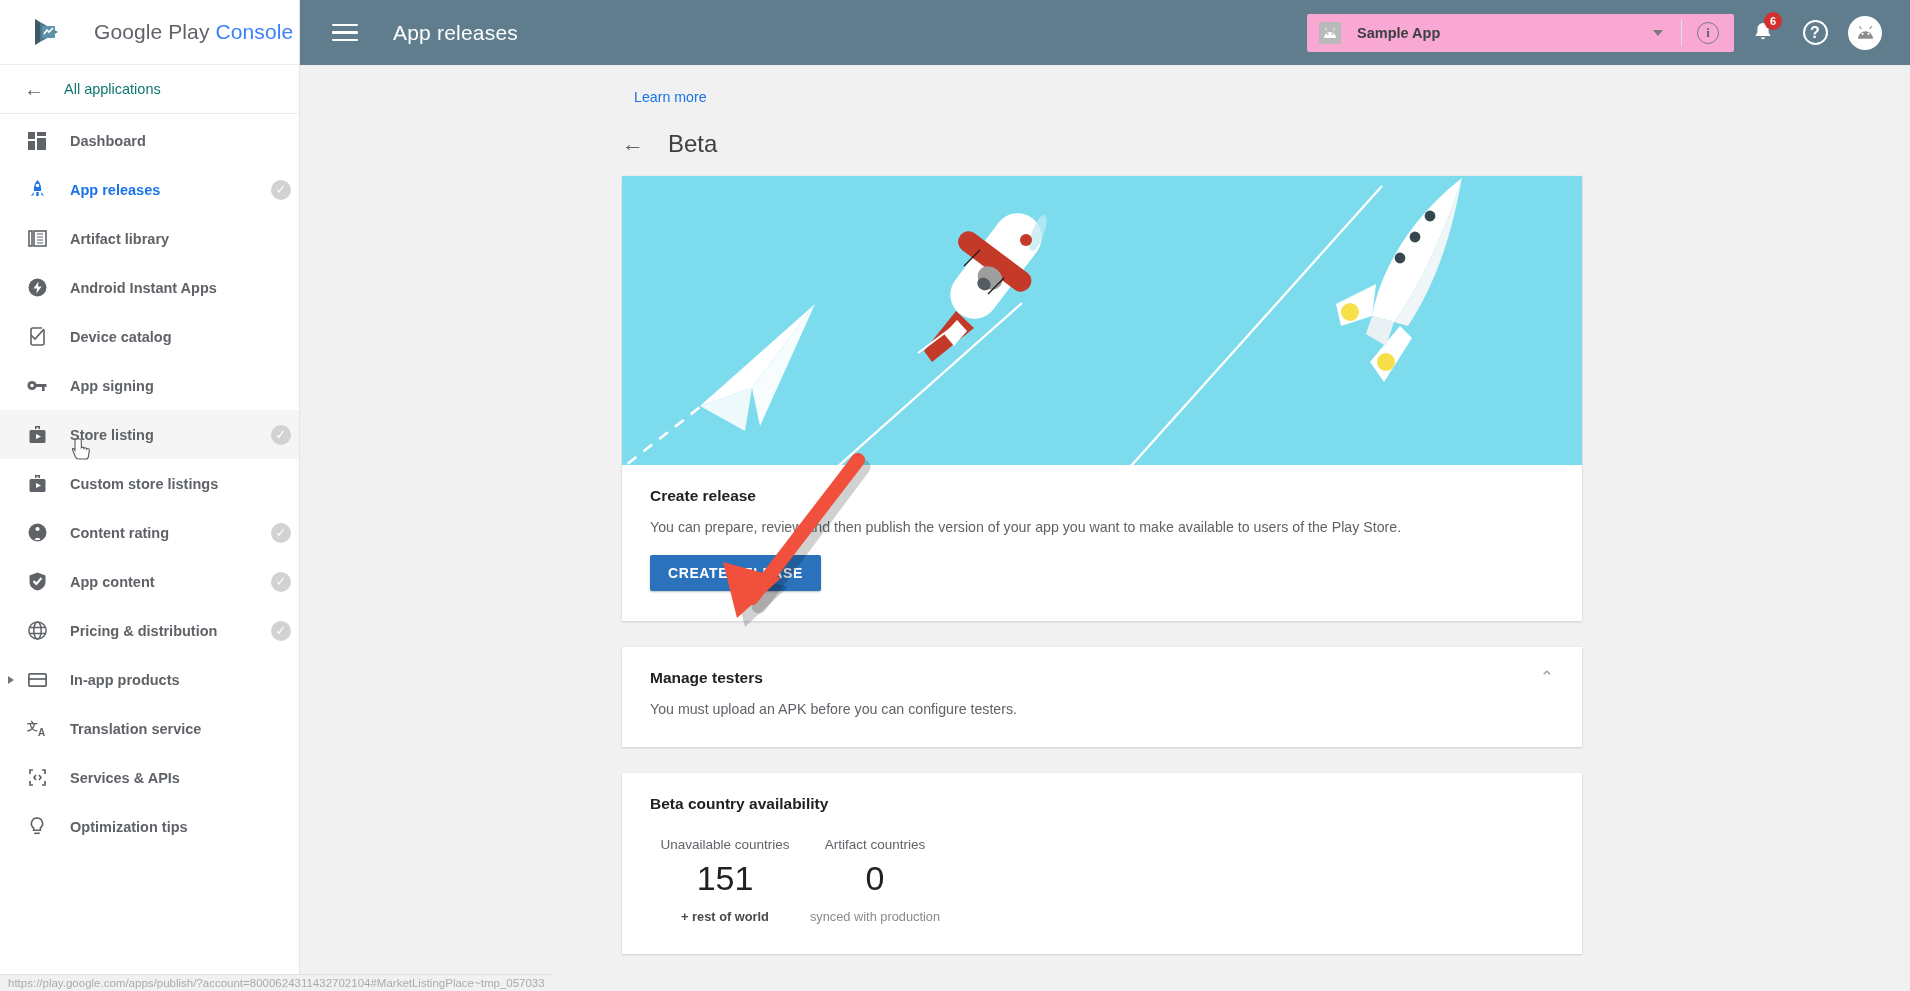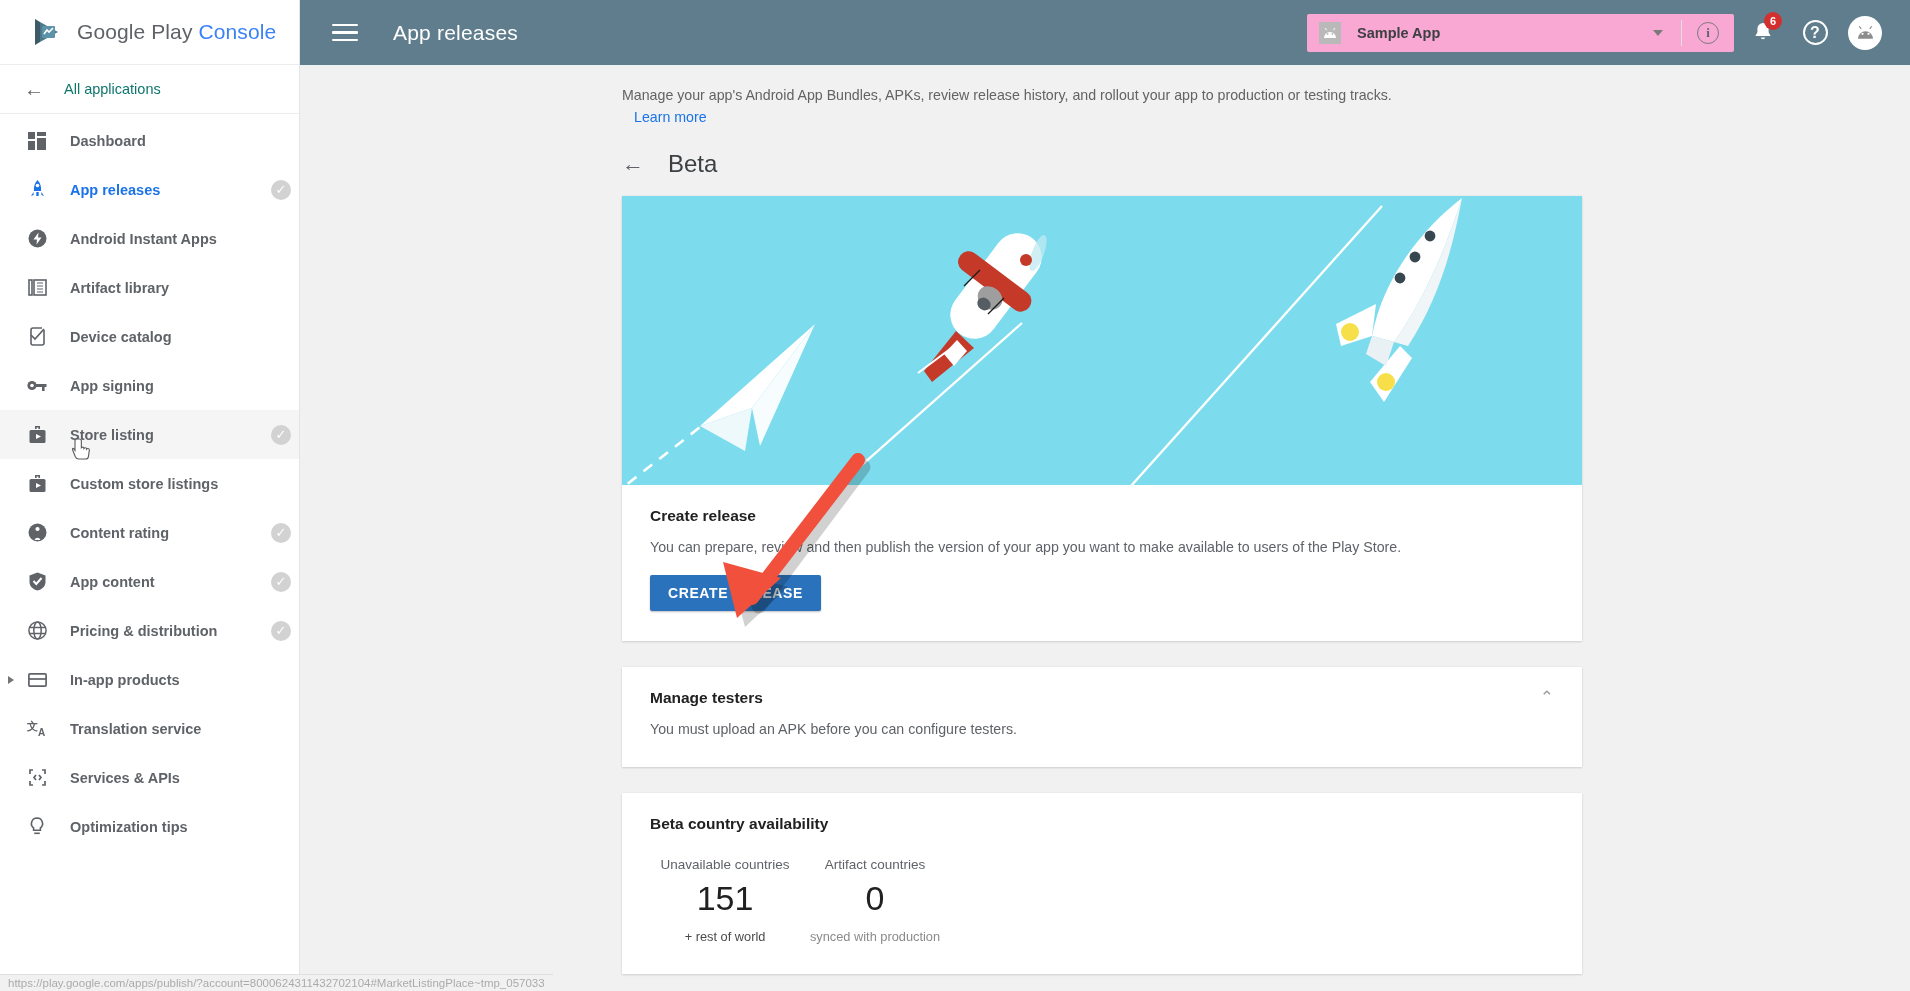--- a/index.html
+++ b/index.html
@@ -18,21 +18,21 @@
     background: #ffffff;
     border-right: 1px solid #e4e4e4;
     z-index: 5;
   }
   .brand {
     height: 65px; display: flex; align-items: center;
     padding-left: 32px; border-bottom: 1px solid #ececec;
   }
   .brand-logo { width: 30px; height: 30px; margin-right: 15px; flex: 0 0 auto; }
   .brand-text { font-size: 21px; letter-spacing: .1px; white-space: nowrap; }
-  .brand-text .g { color: #5f6368; }
+  .brand-text .g { color: #5f6368; margin-left: 17px; }
   .brand-text .c { color: #3b82f6; }
 
   .navback {
     height: 49px; display: flex; align-items: center;
     padding-left: 24px; border-bottom: 1px solid #ececec;
     cursor: pointer;
   }
   .navback .arrow { width: 28px; color: #5f6368; font-size: 20px; line-height: 1; }
   .navback .lbl { font-size: 14.5px; color: #0f766e; font-weight: normal; margin-left: 12px; }
 
@@ -154,21 +154,21 @@
 
   .card.spaced { margin-top: 26px; }
   .collapsible-head { display: flex; align-items: flex-start; }
   .chev-up { margin-left: auto; color: #9e9e9e; font-size: 17px; cursor: pointer; line-height: 1; }
 
   .stats { display: flex; margin-top: 24px; text-align: center; }
   .stat { width: 150px; }
   .stat .k { font-size: 13.5px; color: #5f6368; }
   .stat .v { font-size: 34px; color: #212121; margin-top: 8px; font-weight: normal; line-height: 1.1; }
   .stat .n { font-size: 12.8px; color: #8a8a8a; margin-top: 12px; }
-  .stat .n.dark { color: #4a4a4a; font-weight: normal; }
+  .stat .n.dark { color: #4a4a4a; font-weight: bold; }
 
   
   .statusbar {
     position: absolute; left: 0; bottom: 0; height: 17px;
     background: #f1f1f1; border-top: 1px solid #e0e0e0;
     padding: 0 8px; display: flex; align-items: center; z-index: 40;
     max-width: 640px; overflow: hidden;
   }
   .statusbar span {
     font-size: 11.5px; color: #707070; white-space: nowrap;
@@ -226,37 +226,37 @@
               <path d="M12.4 12 L15 16 L12.4 15 Z"></path>
             <rect x="7.3" y="12" width="2.4" height="4"></rect>
           </svg>
         </span>
         <span class="navlabel">App releases</span>
         <span class="check">✓</span>
       </div>
 
       <div class="navitem">
         <span class="navicon">
+          <svg width="19" height="19" viewBox="0 0 19 19" fill="none" stroke="currentColor" stroke-width="1.6">
+            <rect x="1" y="2" width="3" height="15"></rect>
+              <rect x="6" y="2" width="12" height="15"></rect>
+            <path d="M9 5 h6 M9 8 h6 M9 11 h6 M9 14 h6" stroke-width="1.2"></path>
+          </svg>
+        </span>
+        <span class="navlabel">Artifact library</span>
+      </div>
+
+      <div class="navitem">
+        <span class="navicon">
           <svg width="19" height="19" viewBox="0 0 19 19">
               <circle cx="9.5" cy="9.5" r="9" fill="currentColor"></circle>
             <path d="M10.5 3.5 L5.5 10.5 L9 10.5 L8.5 15.5 L13.5 8.5 L10 8.5 Z" fill="#fff"></path>
             </svg>
         </span>
         <span class="navlabel">Android Instant Apps</span>
-      </div>
-
-      <div class="navitem">
-        <span class="navicon">
-          <svg width="19" height="19" viewBox="0 0 19 19" fill="none" stroke="currentColor" stroke-width="1.6">
-            <rect x="1" y="2" width="3" height="15"></rect>
-              <rect x="6" y="2" width="12" height="15"></rect>
-            <path d="M9 5 h6 M9 8 h6 M9 11 h6 M9 14 h6" stroke-width="1.2"></path>
-          </svg>
-        </span>
-        <span class="navlabel">Artifact library</span>
       </div>
 
       <div class="navitem">
         <span class="navicon">
           <svg width="17" height="19" viewBox="0 0 17 19" fill="none" stroke="currentColor" stroke-width="1.6">
             <path d="M13 1 H4 a2 2 0 0 0 -2 2 v13 a2 2 0 0 0 2 2 h9 a2 2 0 0 0 2 -2 V3"></path>
             <polyline points="2,8 6,12 15,2" stroke-width="1.7"></polyline>
           </svg>
         </span>
         <span class="navlabel">Device catalog</span>
@@ -427,21 +427,20 @@
           <circle cx="10.4" cy="7" r=".9" fill="#ffffff"></circle>
           <path d="M3 1 L4.6 3.2 M13 1 L11.4 3.2" stroke="#8c8c8c" stroke-width="1"></path>
         </svg>
       </div>
     </div>
   </header>
 
   <main class="content">
 
     <div class="intro">
-      <p>Manage your app's Android App Bundles, APKs, review release history, and rollout your app to production or testing tracks.</p>
       <a href="#">Learn more</a>
     </div>
 
     <div class="page-head">
       <span class="back">←</span>
       <h1>Beta</h1>
     </div>
 
     <section class="card" style="margin-top:18px;">
       <div class="hero">

